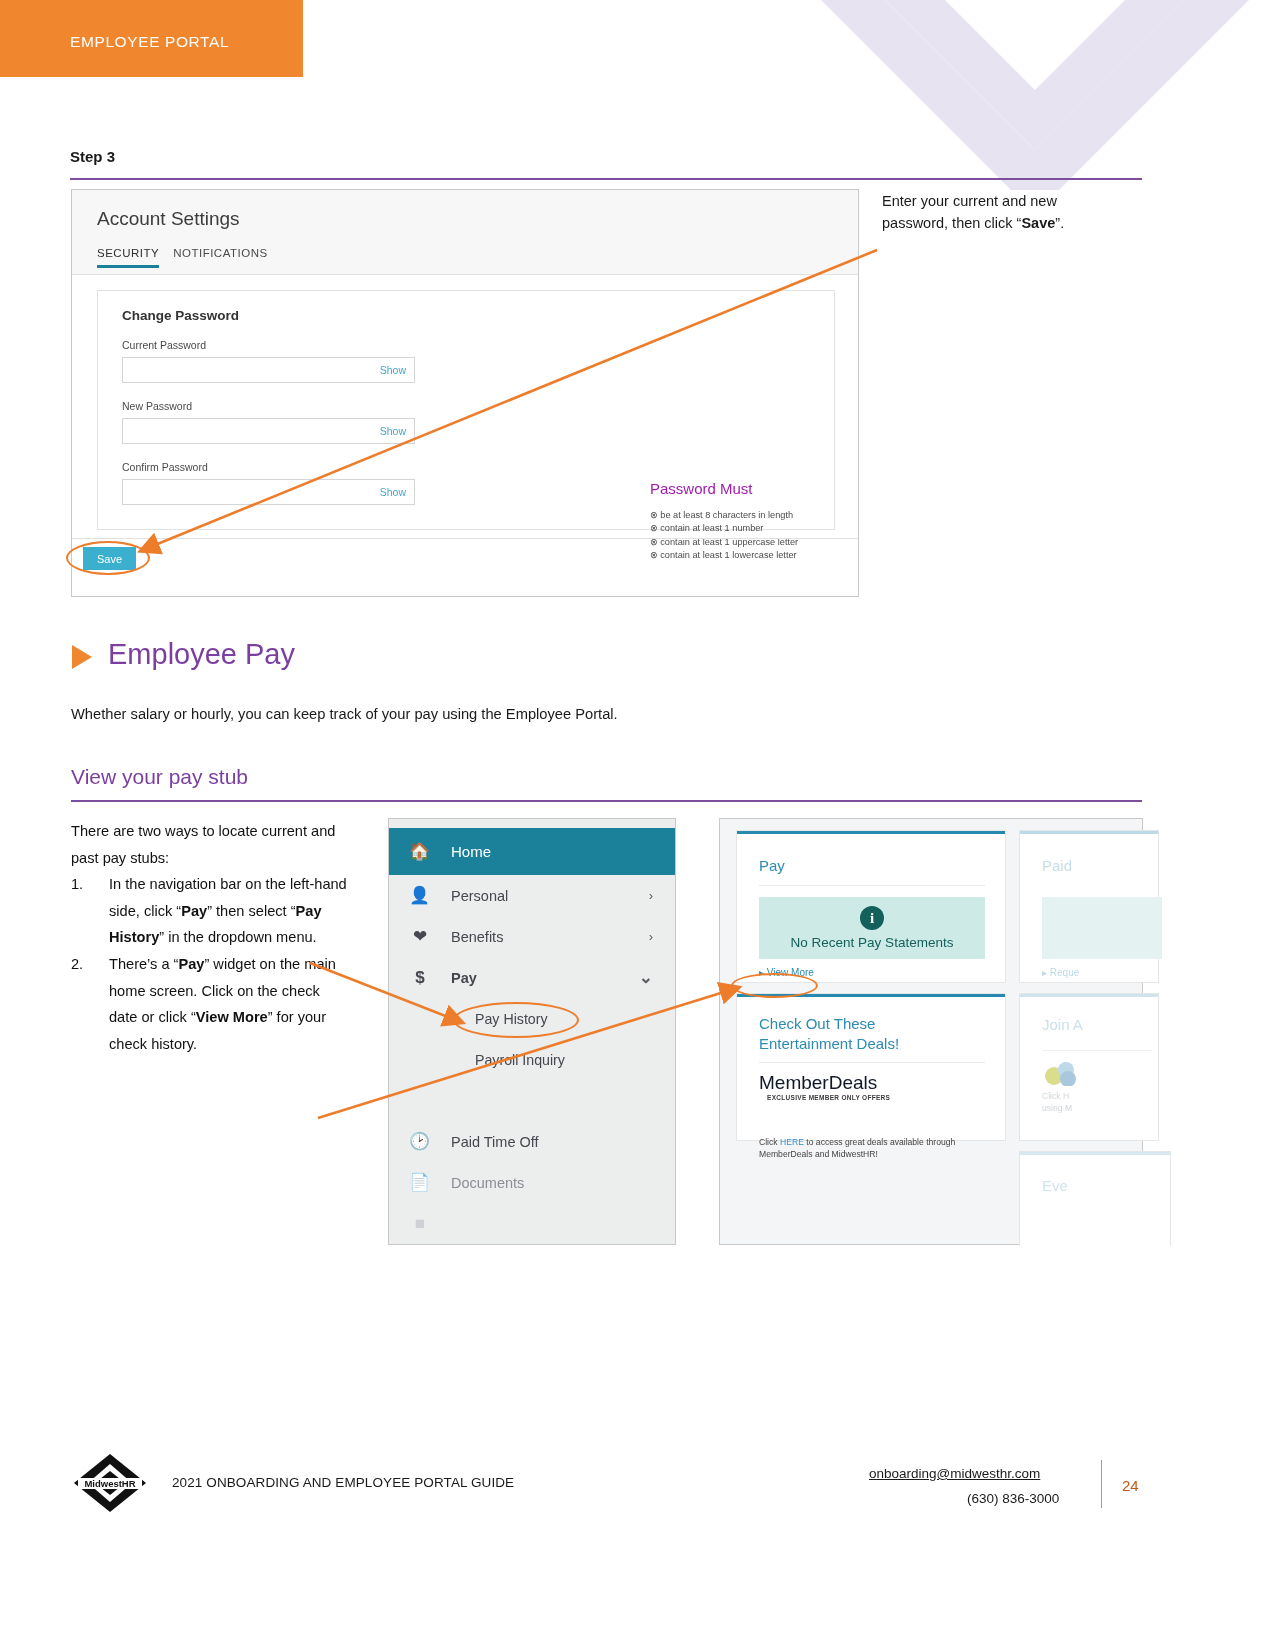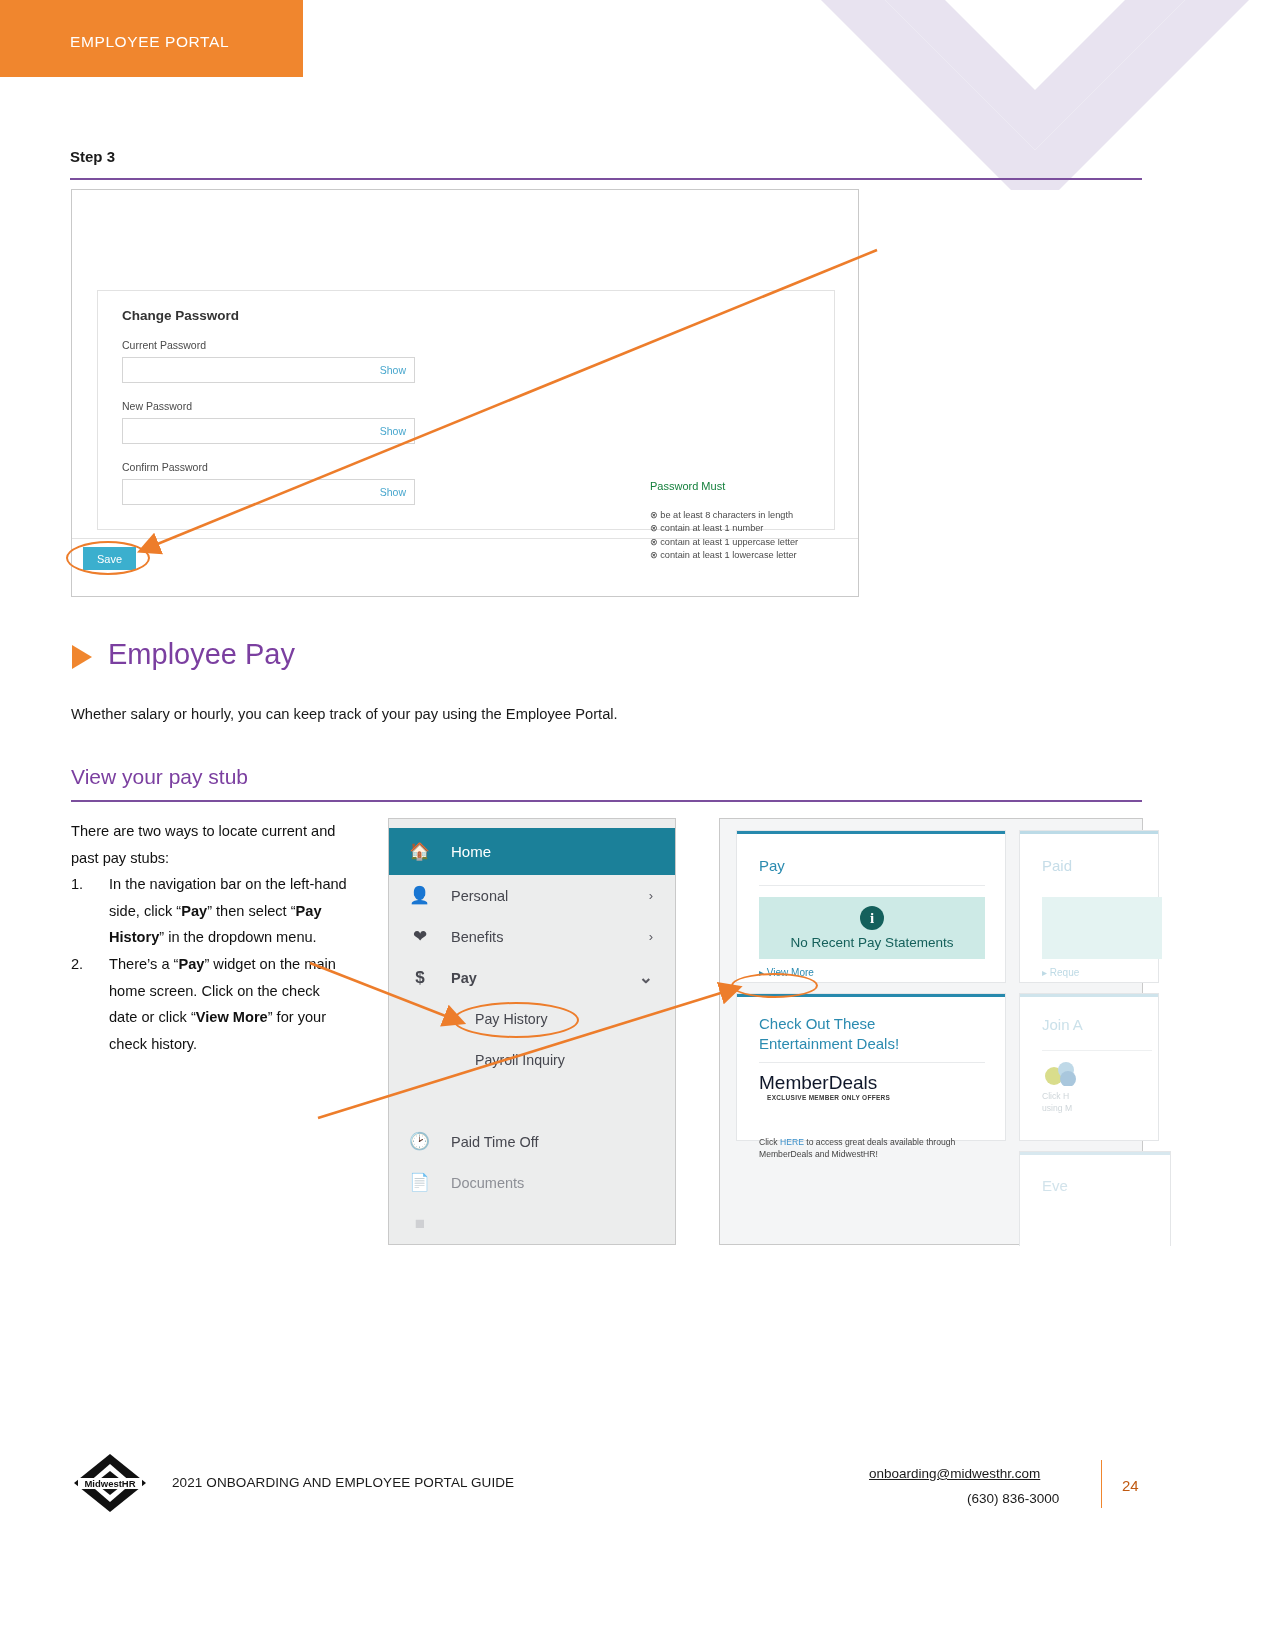--- a/index.html
+++ b/index.html
@@ -46,21 +46,21 @@
   }
   .cp-title { position:absolute; left:24px; top:17px; font-size:13.5px; font-weight:bold; color:#333;}
   .fld-label { position:absolute; font-size:10.5px; color:#4a4a4a;}
   .fld-box {
     position:absolute; width:293px; height:26px; border:1px solid #d5d5d5; background:#fff;
   }
   .fld-box .show {
     position:absolute; right:8px; top:50%; transform:translateY(-50%);
     font-size:10.5px; color:#47a6cd;
   }
-  .pm-title { position:absolute; left:552px; top:189px; font-size:11px; color:#15803d;}
+  .pm-title { position:absolute; left:552px; top:189px; font-size:15px; color:#a21caf;}
   .pm-list { position:absolute; left:552px; top:218px; }
   .pm-item { font-size:9.2px; color:#4b4b4b; line-height:13.3px; white-space:nowrap;}
   .shot1-foot { position:absolute; left:0; top:348px; width:100%; height:59px; border-top:1px solid #e2e2e2;}
   .save-btn {
     position:absolute; left:83px; top:547px; width:53px; height:23px;
     background:#3BAFCE; color:#fff; font-size:11px;
     display:flex; align-items:center; justify-content:center;
   }
   .ellipse {
     position:absolute; border:2.4px solid #ED7D2B; border-radius:50%;
@@ -162,20 +162,27 @@
   </div>
 
   <div class="hdr-band">
     <span>EMPLOYEE PORTAL</span>
   </div>
 
   <div class="step-label">Step 3</div>
   <div class="rule-purple" style="left:70px; top:178px; width:1072px;"></div>
 
   <div class="shot1">
+    <div class="shot1-head">
+      <div class="shot1-title">Account Settings</div>
+      <div class="shot1-tabs">
+        <div class="shot1-tab active">SECURITY</div>
+        <div class="shot1-tab">NOTIFICATIONS</div>
+      </div>
+    </div>
 
     <div class="cp-card">
       <div class="cp-title">Change Password</div>
 
       <div class="fld-label" style="left:24px; top:48px;">Current Password</div>
       <div class="fld-box" style="left:24px; top:66px;">
         <span class="show">Show</span>
       </div>
 
       <div class="fld-label" style="left:24px; top:109px;">New Password</div>
@@ -196,20 +203,24 @@
         <div class="pm-item"><span>⊗</span> <span>contain at least 1 lowercase letter</span></div>
       </div>
     </div>
 
     <div class="shot1-foot"></div>
   </div>
 
   <div class="save-btn">Save</div>
   <div class="ellipse" style="left:66px; top:541px; width:84px; height:34px;"></div>
 
+  <div class="callout1">
+    <span>Enter your current and new</span><br>
+    <span>password, then click “</span><b>Save</b><span>”.</span>
+  </div>
 
   <div class="sec-tri"></div>
   <div class="sec-h1">Employee Pay</div>
   <div class="body-p">Whether salary or hourly, you can keep track of your pay using the Employee Portal.</div>
   <div class="sub-h2">View your pay stub</div>
   <div class="rule-purple" style="left:71px; top:800px; width:1071px;"></div>
 
   <div class="instr">
     <div>There are two ways to locate current and past pay stubs:</div>
     <ol>

